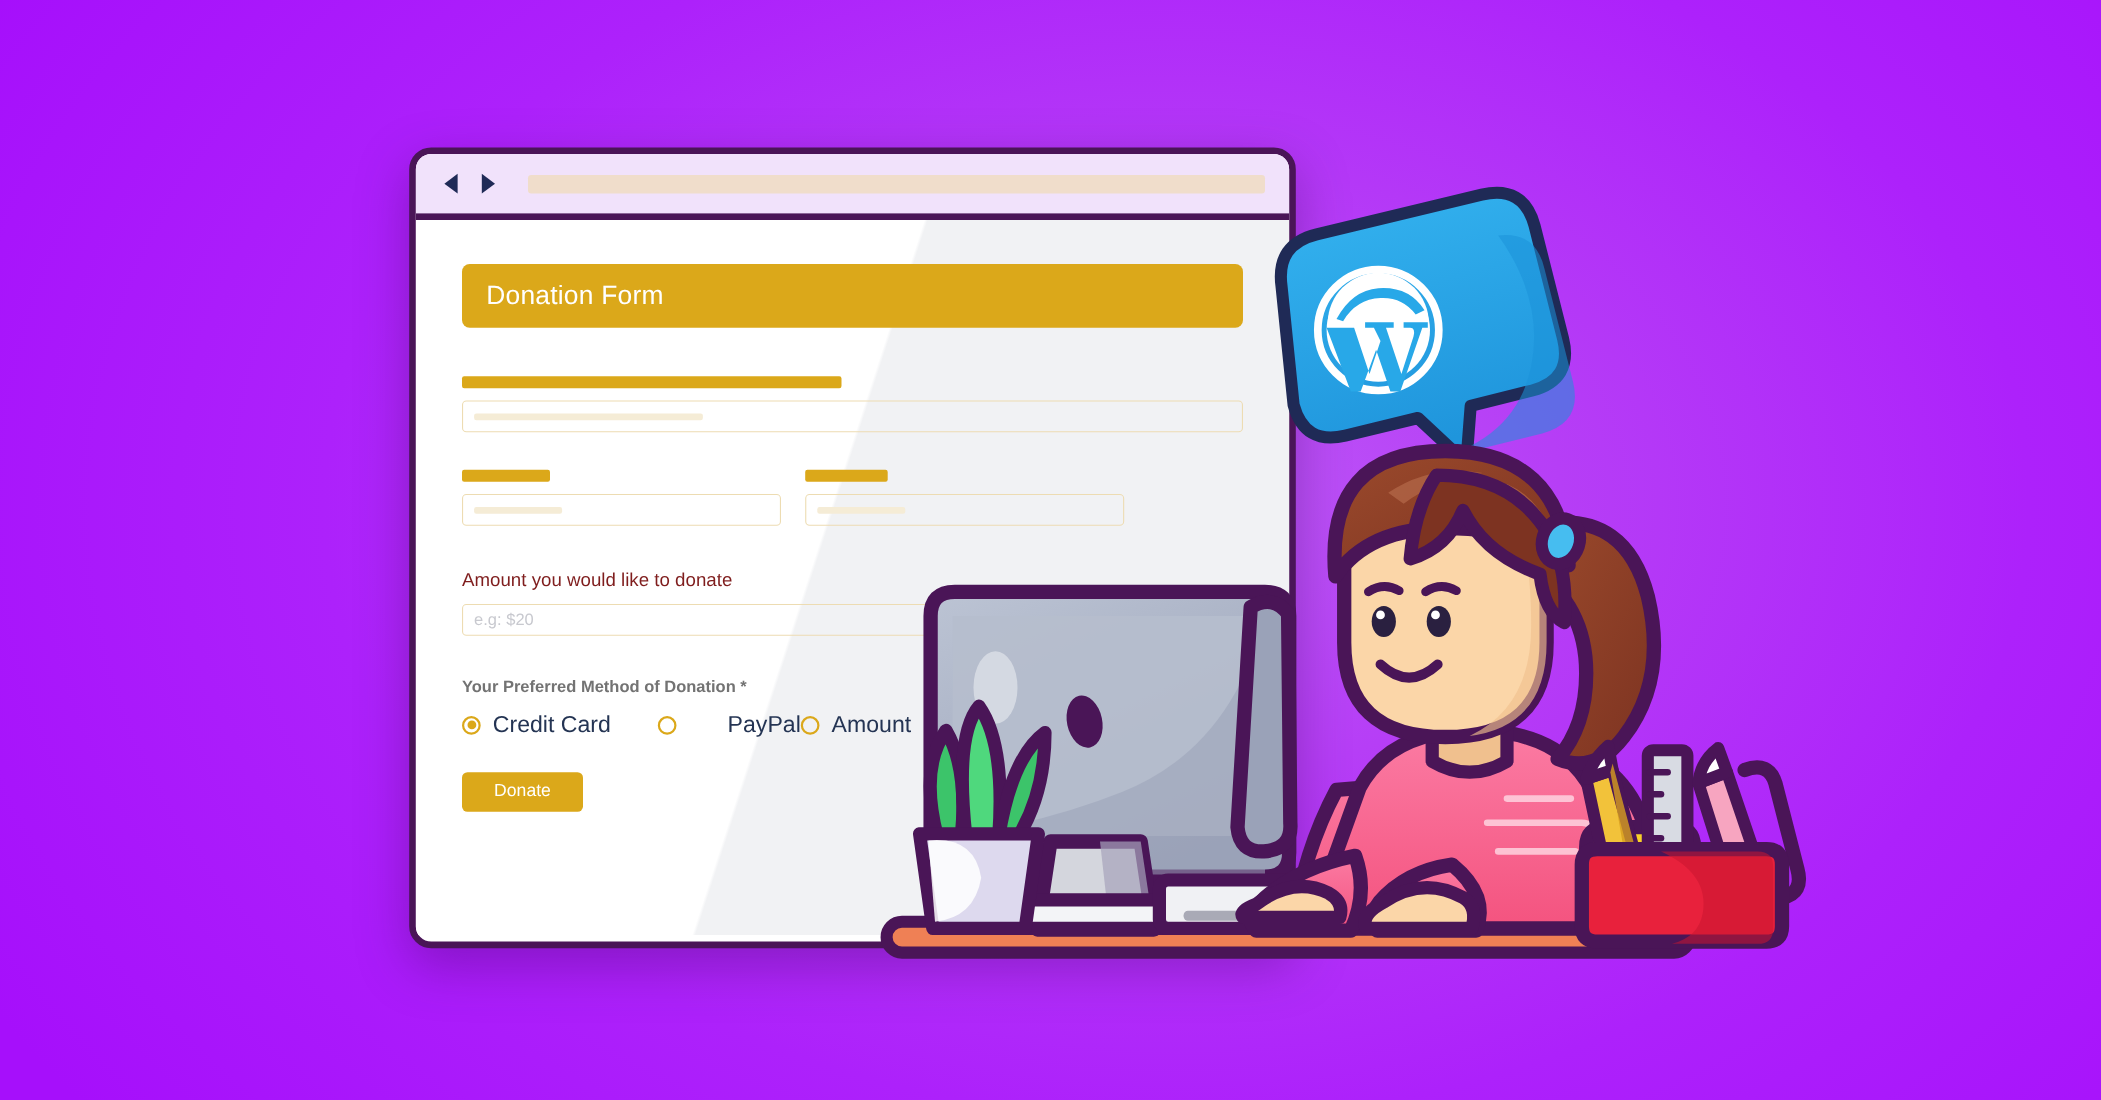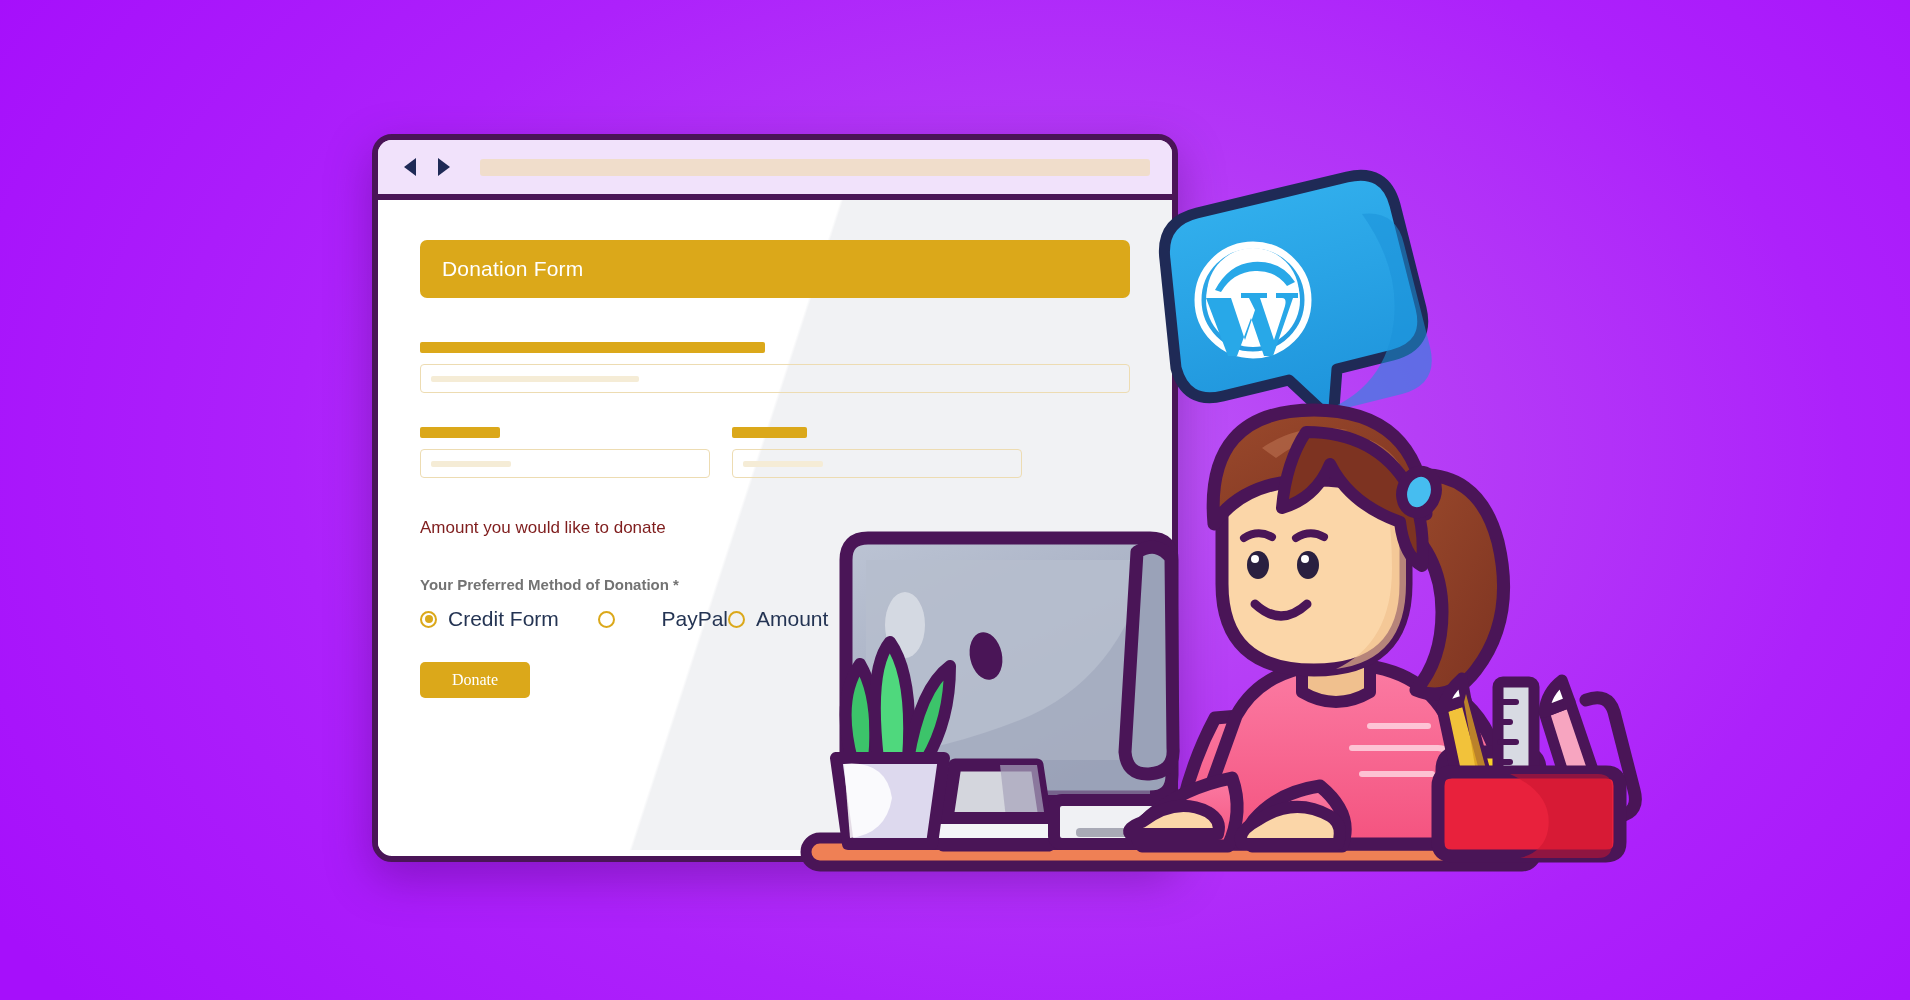--- a/index.html
+++ b/index.html
@@ -75,21 +75,21 @@
     height: 58px;
     background: #dba81a;
     border-radius: 7px;
     display: flex;
     align-items: center;
     padding: 0 22px;
     margin-bottom: 44px;
   }
   #form-header-title {
     color: #ffffff;
-    font-size: 21px;
+    font-size: 24px;
     font-weight: 400;
     letter-spacing: .2px;
   }
 
   
   .bar-label { height: 11px; background: #dba81a; border-radius: 2px; }
   .bar-label.w-full { width: 345px; }
   .bar-label.w-sm   { width: 80px; }
   .bar-label.w-sm2  { width: 75px; }
 
@@ -142,21 +142,21 @@
 
   
   #donate-btn {
     margin-top: 31px;
     width: 110px; height: 36px;
     background: #dba81a;
     border: none;
     border-radius: 5px;
     color: #ffffff;
     font-size: 16px;
-    font-family: Liberation Serif, serif;
+    font-family: Liberation Sans, sans-serif;
     cursor: pointer;
   }
 
   
   #illo {
     position: absolute;
     left: 0; top: 0;
     width: 1910px; height: 1000px;
     pointer-events: none;
     z-index: 40;
@@ -212,30 +212,33 @@
           <div class="col-half">
             <div class="bar-label w-sm2"></div>
             <div class="field">
               <div class="ph-bar ph-w3"></div>
             </div>
           </div>
         </div>
 
         
         <div class="real-label">Amount you would like to donate</div>
+        <div class="field amount">
+          <span class="ph-text">e.g: $20</span>
+        </div>
 
         
         <div id="radio-label">Your Preferred Method of Donation *</div>
         <div id="radio-row">
 
           <label class="radio-opt o1">
             <span class="radio-ring">
               <span class="radio-dot"></span>
             </span>
-            <span class="radio-text">Credit Form</span>
+            <span class="radio-text">Credit Card</span>
           </label>
 
           <label class="radio-opt o2">
             <span class="radio-ring"></span>
             <span class="radio-text">PayPal</span>
           </label>
 
           <label class="radio-opt o3">
             <span class="radio-ring"></span>
             <span class="radio-text">Amount</span>

